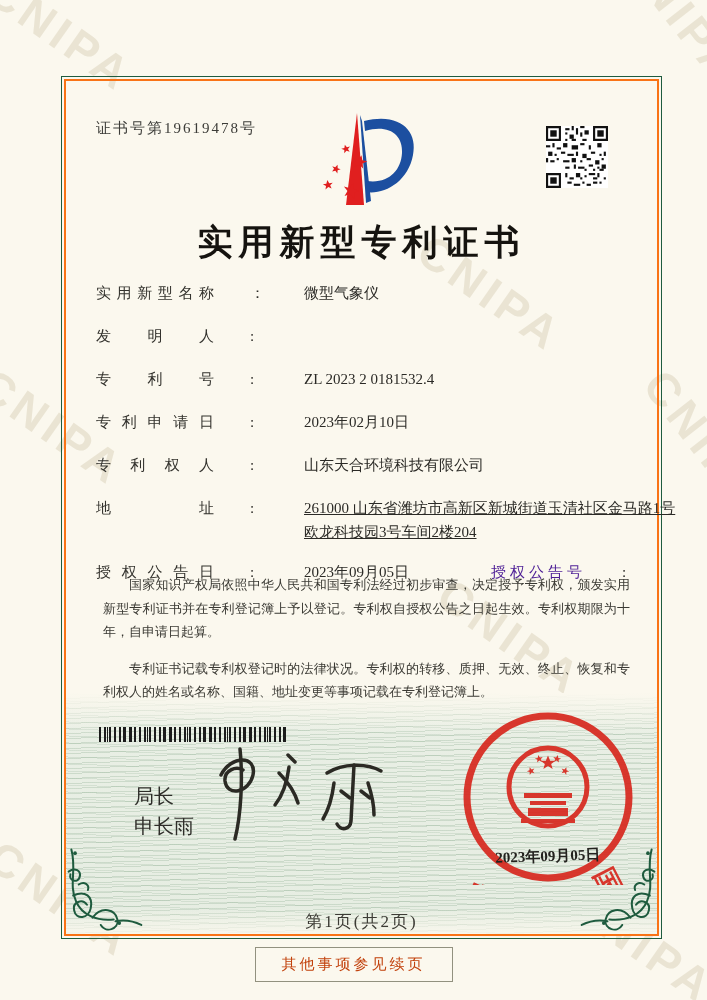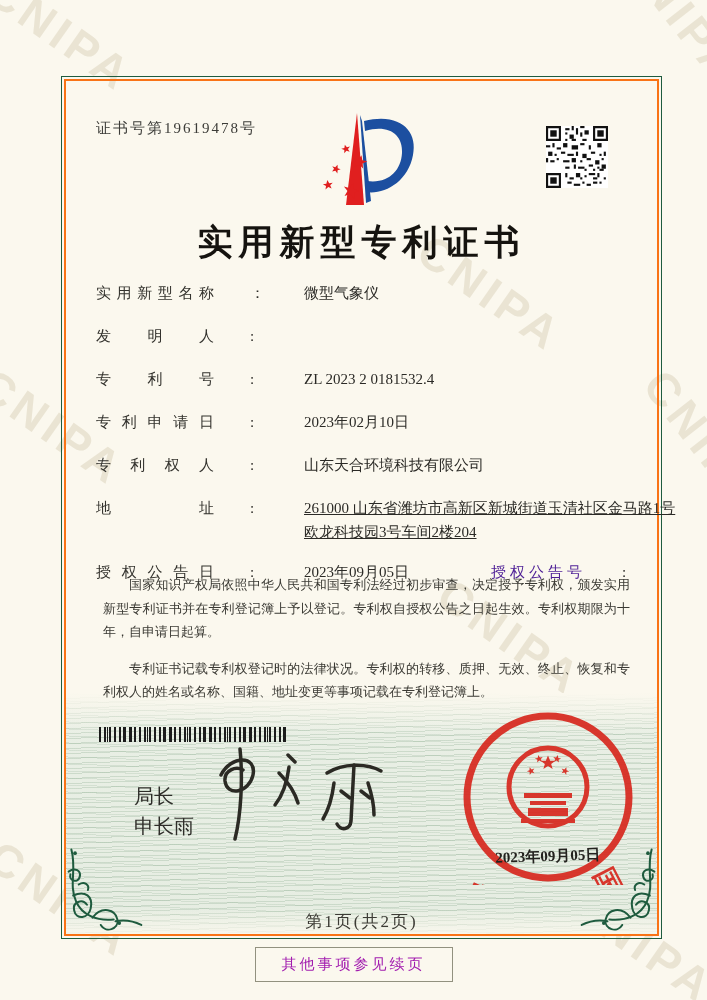--- a/index.html
+++ b/index.html
@@ -62,21 +62,21 @@
   .seal{position:absolute;left:394px;top:628px;width:176px;height:176px;}
 
   .pageinfo{position:absolute;left:0;top:829px;width:100%;text-align:center;
         font-size:17px;letter-spacing:2px;color:#3c3b35;}
 
   .flourish{position:absolute;bottom:-2px;width:92px;height:92px;}
   .flourish.bl{left:-2px;}
   .flourish.br{right:-2px;transform:scaleX(-1);}
 
   .contbox{position:absolute;left:50%;top:947px;transform:translateX(-50%);
-        border:1px solid #92917f;padding:7px 26px;font-size:15px;letter-spacing:3px;color:#a21caf;
+        border:1px solid #92917f;padding:7px 26px;font-size:15px;letter-spacing:3px;color:#c2410c;
         background:#fbf8ee;white-space:nowrap;}
 </style>
 </head>
 <body>
 
 <div class="page">
 
   <span class="wm" style="left:-22px;top:6px">CNIPA</span>
   <span class="wm steep" style="left:598px;top:-14px">CNIPA</span>
   <span class="wm" style="left:408px;top:266px">CNIPA</span>

